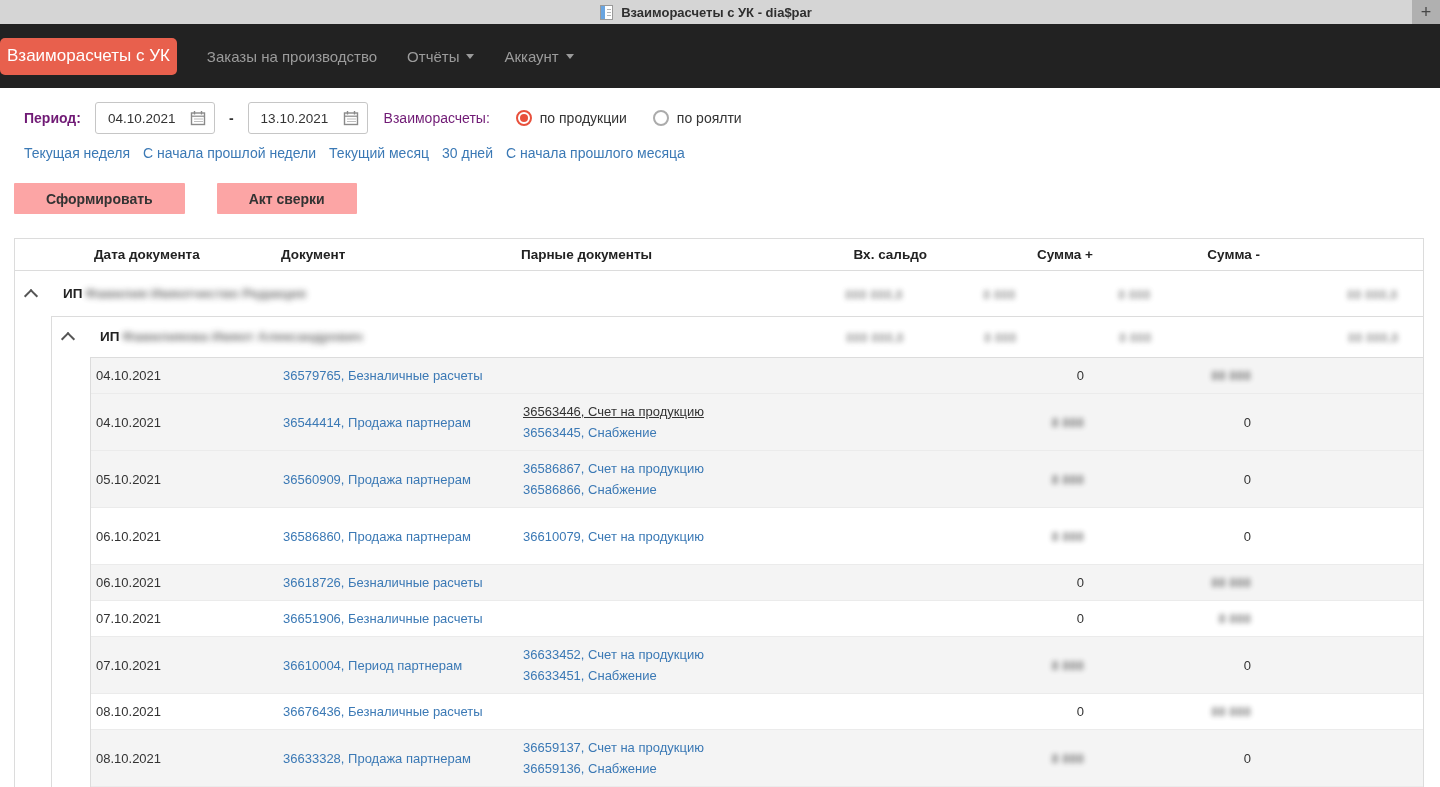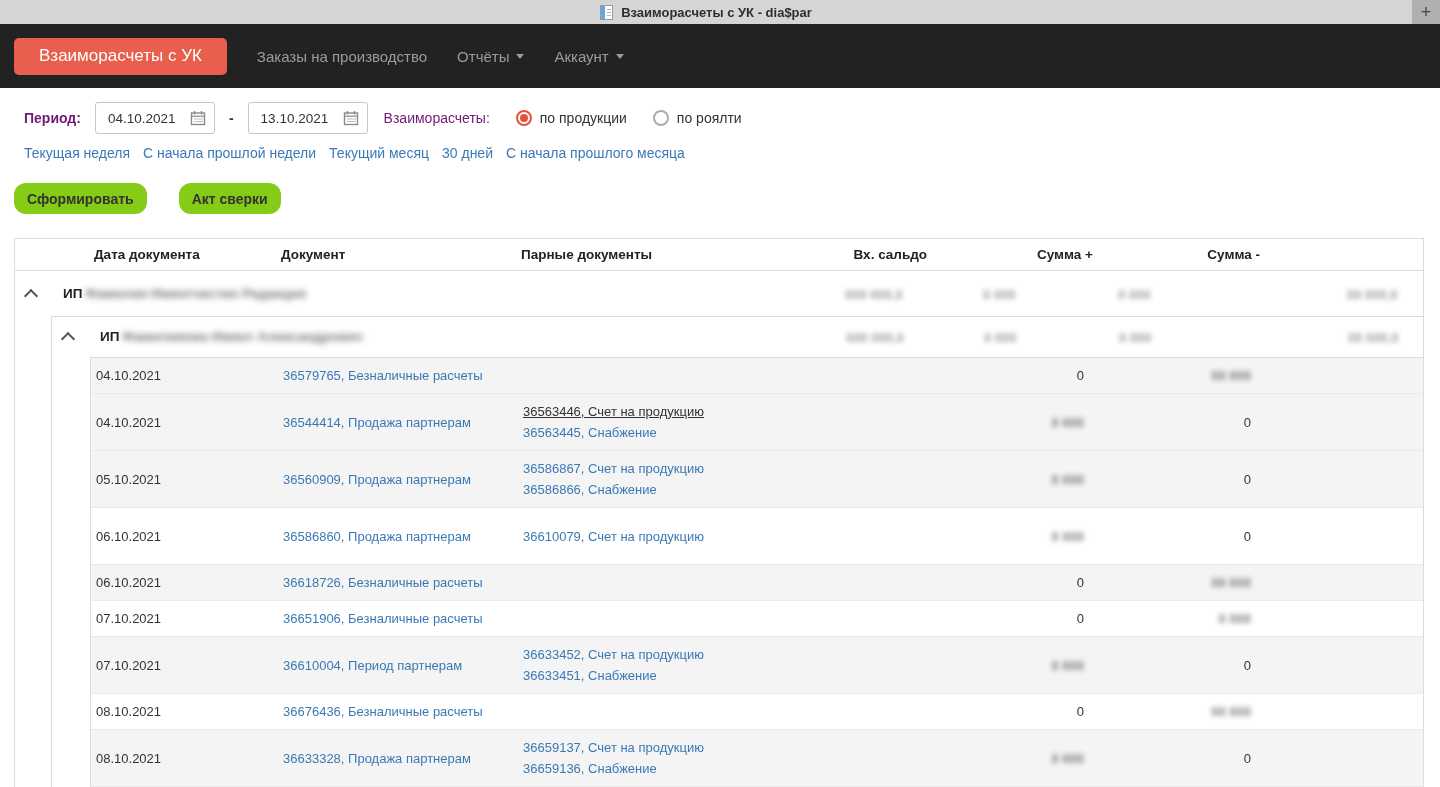--- a/index.html
+++ b/index.html
@@ -13,21 +13,21 @@
   .tabbar{height:24px;display:flex;background:#b4b4b4;}
   .tab{width:1412px;background:#d5d5d5;display:flex;align-items:center;justify-content:center;gap:8px;}
   .tab-title{font-size:13px;color:#2f2f2f;font-weight:bold;}
   .favicon{width:13px;height:15px;background:#fff;border:1px solid #9a9a9a;box-sizing:border-box;position:relative;flex:0 0 auto;}
   .favicon::before{content:"";position:absolute;left:0;top:0;bottom:0;width:4px;background:#6aa5e0;}
   .favicon::after{content:"";position:absolute;left:6px;right:1px;top:3px;height:9px;
     background:repeating-linear-gradient(#b5b5b5 0 1px,transparent 1px 3px);}
   .newtab{flex:1;display:flex;align-items:center;justify-content:center;background:#b0b0b0;color:#474747;font-size:18px;line-height:1;}
   
   .navbar{height:64px;background:#222;display:flex;align-items:center;}
-  .brand{margin-left:14px;height:37px;padding:0 25px;border:none;border-radius:5px;
+  .brand{height:37px;padding:0 7px;border:none;border-radius:5px;
     background:#e8604d;color:#fff;font-size:17px;font-family:inherit;display:flex;align-items:center;}
   .nav-item{color:#9b9b9b;font-size:15px;margin-left:30px;display:flex;align-items:center;gap:7px;white-space:nowrap;}
   .caret{width:0;height:0;border-left:4px solid transparent;border-right:4px solid transparent;border-top:5px solid #9b9b9b;}
   
   .filter-row{display:flex;align-items:center;margin:14px 0 0 24px;height:32px;}
   .lbl{font-size:14px;color:#701a75;}
   .bold{font-weight:bold;}
   .date-wrap{position:relative;margin-left:14px;}
   .date-input{width:120px;height:32px;box-sizing:border-box;border:1px solid #c6c6c6;border-radius:3px;
     font-family:inherit;font-size:13.5px;color:#333;padding:0 32px 0 12px;background:#fff;}
@@ -37,21 +37,21 @@
   .radio-opt{display:flex;align-items:center;margin-left:26px;cursor:pointer;}
   .radio{width:16px;height:16px;border-radius:50%;box-sizing:border-box;background:#fff;flex:0 0 auto;}
   .radio.sel{border:2px solid #e8503c;position:relative;}
   .radio.sel::after{content:"";position:absolute;left:2px;top:2px;right:2px;bottom:2px;background:#e8503c;border-radius:50%;}
   .radio.un{border:2px solid #ababab;}
   .radio-lbl{margin-left:8px;font-size:14px;}
   .quick-links{display:flex;gap:13px;margin:11px 0 0 24px;font-size:14px;white-space:nowrap;}
   .qlink{color:#3b79b5;text-decoration:none;}
   
   .actions{display:flex;gap:32px;margin:22px 0 0 14px;}
-  .btn{height:31px;padding:0 13px;border:none;border-radius:12px;background:#84cc16;
+  .btn{height:31px;padding:0 32px;border:none;border-radius:1px;background:#fca5a5;
     font-family:inherit;font-size:14px;font-weight:bold;color:#333;}
   
   .table{margin:24px 16px 0 14px;width:1410px;box-sizing:border-box;
     border:1px solid #dcdcdc;border-bottom:none;}
   .thead{height:31px;position:relative;border-bottom:1px solid #dcdcdc;background:#fff;
     font-size:13.5px;font-weight:bold;color:#222;}
   .th{position:absolute;top:8px;white-space:nowrap;}
   .th.h-date{left:79px;}.th.h-doc{left:266px;}.th.h-paired{left:506px;}
   .th.h-in{right:496px;}.th.h-plus{right:330px;}.th.h-minus{right:163px;}.th.h-out{right:10px;margin-top:37px;}
   .group-row{position:relative;background:#fff;}

